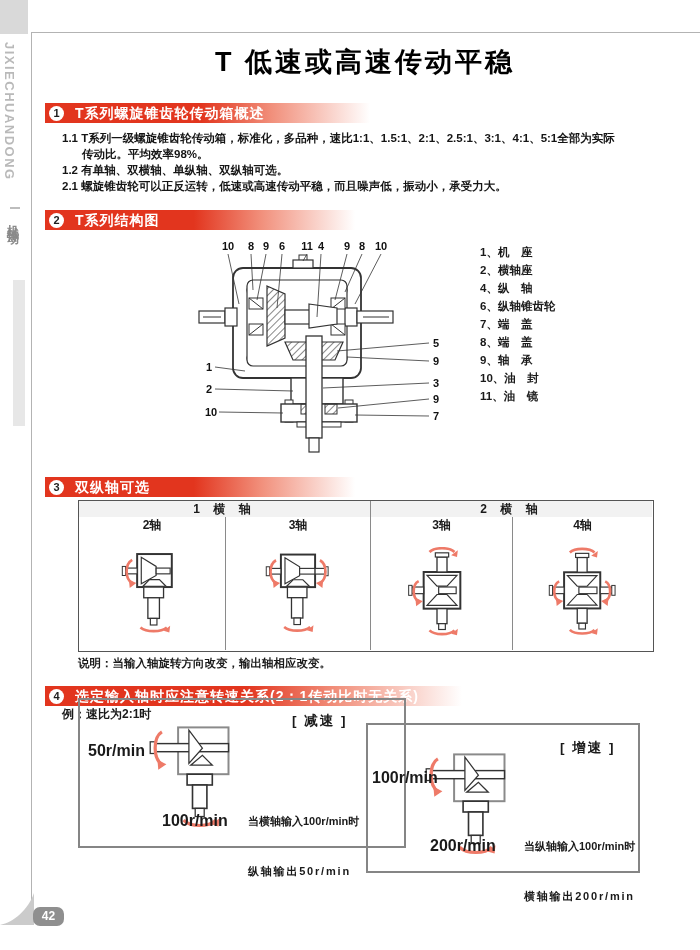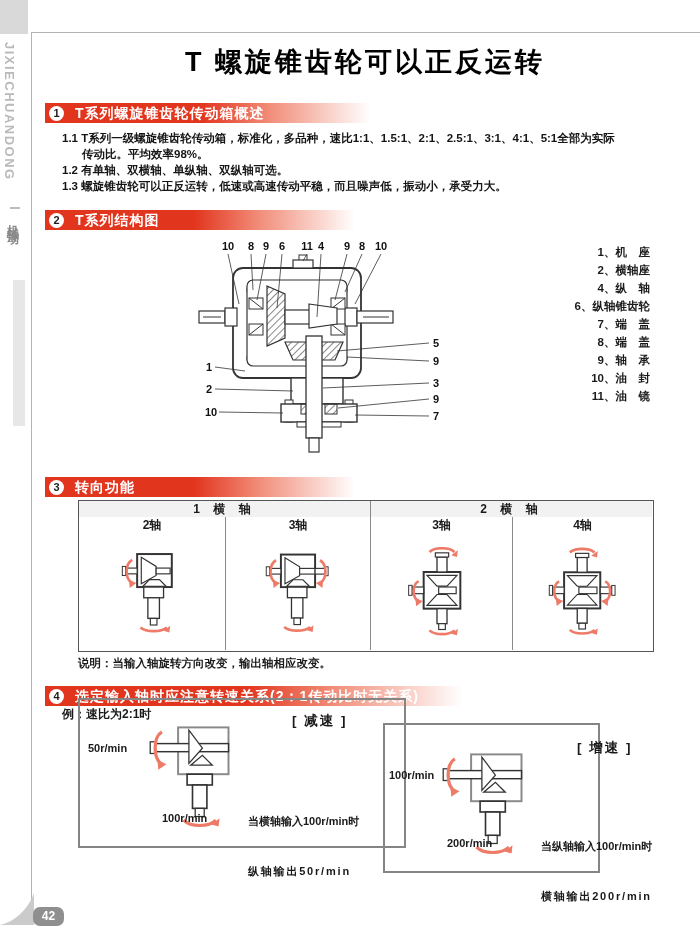--- a/index.html
+++ b/index.html
@@ -22,64 +22,64 @@
   .doc-title{left:140px;top:44px;width:450px;text-align:center;font-size:27px;
              font-weight:bold;letter-spacing:3px;color:#000;}
   
   .secbar{height:20px;background:linear-gradient(90deg,#e2351e 0%,#e2351e 48%,rgba(238,117,92,.8) 70%,rgba(255,255,255,0) 100%);}
   .secbar .badge{position:absolute;left:4px;top:2.5px;width:15px;height:15px;border-radius:50%;
                  background:#fff;color:#1d1d1d;font-size:11px;font-weight:bold;text-align:center;line-height:15px;}
   .secbar .bartitle{position:absolute;left:30px;top:2px;color:#fff;font-size:14px;
                     font-weight:bold;letter-spacing:1px;white-space:nowrap;}
   
   .para{font-size:11.5px;font-weight:bold;white-space:nowrap;color:#151515;}
-  .parts-list{left:480px;top:243px;width:170px;text-align:right;}
+  .parts-list{left:480px;top:243px;width:170px;}
   .parts-list div{font-size:11.5px;font-weight:bold;line-height:18px;white-space:nowrap;}
   
   .tbl{left:78px;top:500px;width:576px;height:152px;border:1.5px solid #555;box-sizing:border-box;}
   .tbl .cell{position:absolute;box-sizing:border-box;border-color:#8a8a8a;border-style:solid;border-width:0;
              font-size:12px;font-weight:bold;text-align:center;}
   .grp{height:16px;line-height:16px;background:#f2f2f2;letter-spacing:5px;border-bottom-width:1px;}
   .colh{top:16px;height:17px;line-height:17px;border-bottom-width:1px;}
   .bodyc{top:33px;height:116px;display:flex;align-items:center;justify-content:center;}
   .note{font-size:11.5px;font-weight:bold;}
   
   .exbox{border:2px solid #858585;box-sizing:border-box;}
   .extag{position:absolute;font-size:13.5px;font-weight:bold;letter-spacing:2px;white-space:nowrap;}
-  .exlbl{position:absolute;font-size:11px;font-weight:bold;white-space:nowrap;}
+  .exlbl{position:absolute;font-size:16px;font-weight:bold;white-space:nowrap;}
   .exnote{position:absolute;font-size:11px;font-weight:bold;line-height:15px;white-space:nowrap;}
   .exnote .sp{letter-spacing:1.8px;margin-top:35px;}
   svg text{font-family:"Liberation Sans","DejaVu Sans",sans-serif;}
 </style>
 </head>
 <body>
 
 <div class="abs corner-block"></div>
 <div class="abs top-rule"></div>
 <div class="abs v-rule"></div>
 <div class="abs brand-vert">JIXIECHUANDONG</div>
 <div class="abs side-tick"></div>
 <div class="abs cat-vert">机械传动</div>
 <div class="abs side-strip"></div>
 
 <svg class="abs" style="left:0;top:892px" width="34" height="34">
   <path d="M34,1 C28,18 14,30 0,33 L34,33 Z" fill="#cbcbcb"></path>
 </svg>
 <div class="abs page-badge">42</div>
 
-<div class="abs doc-title">T 螺旋锥齿轮可以正反运转</div>
+<div class="abs doc-title">T 低速或高速传动平稳</div>
 
 <div class="abs secbar" style="left:45px;top:103px;width:325px">
   <div class="badge">1</div>
   <div class="bartitle">T系列螺旋锥齿轮传动箱概述</div>
 </div>
 <div class="abs para" style="left:62px;top:131px"><span>1.1</span> <span>T系列一级螺旋锥齿轮传动箱，标准化，多品种，速比1:1、1.5:1、2:1、2.5:1、3:1、4:1、5:1全部为实际</span></div>
 <div class="abs para" style="left:82px;top:147px">传动比。平均效率98%。</div>
 <div class="abs para" style="left:62px;top:163px"><span>1.2</span> <span>有单轴、双横轴、单纵轴、双纵轴可选。</span></div>
-<div class="abs para" style="left:62px;top:179px"><span>1.3</span> <span>螺旋锥齿轮可以正反运转，低速或高速传动平稳，而且噪声低，振动小，承受力大。</span></div>
+<div class="abs para" style="left:62px;top:179px"><span>2.1</span> <span>螺旋锥齿轮可以正反运转，低速或高速传动平稳，而且噪声低，振动小，承受力大。</span></div>
 
 <div class="abs secbar" style="left:45px;top:210px;width:310px">
   <div class="badge">2</div>
   <div class="bartitle">T系列结构图</div>
 </div>
 
 <svg class="abs" style="left:197px;top:238px" width="250" height="228" viewBox="0 0 250 228">
   <defs>
     <pattern id="h1" width="5" height="5" patternTransform="rotate(45)" patternUnits="userSpaceOnUse">
       <line x1="0" y1="0" x2="0" y2="5" stroke="#555" stroke-width="1.4"></line>
@@ -180,21 +180,21 @@
   <div>6、纵轴锥齿轮</div>
   <div>7、端　盖</div>
   <div>8、端　盖</div>
   <div>9、轴　承</div>
   <div>10、油　封</div>
   <div>11、油　镜</div>
 </div>
 
 <div class="abs secbar" style="left:45px;top:477px;width:310px">
   <div class="badge">3</div>
-  <div class="bartitle">转向功能</div>
+  <div class="bartitle">双纵轴可选</div>
 </div>
 
 <div class="abs tbl">
   <div class="cell grp" style="left:0;top:0;width:292px;border-right-width:1px">1 横 轴</div>
   <div class="cell grp" style="left:292px;top:0;width:281px">2 横 轴</div>
   <div class="cell colh" style="left:0;width:147px;border-right-width:1px">2轴</div>
   <div class="cell colh" style="left:147px;width:145px;border-right-width:1px">3轴</div>
   <div class="cell colh" style="left:292px;width:142px;border-right-width:1px">3轴</div>
   <div class="cell colh" style="left:434px;width:139px">4轴</div>
 
@@ -339,21 +339,21 @@
     </g>
   </svg>
   <div class="exlbl" style="left:8px;top:42px">50r/min</div>
   <div class="exlbl" style="left:82px;top:112px">100r/min</div>
   <div class="exnote" style="left:168px;top:114px">
     <div>当横轴输入100r/min时</div>
     <div class="sp">纵轴输出50r/min</div>
   </div>
 </div>
 
-<div class="abs exbox" style="left:383px;top:723px;width:217px;height:150px">
+<div class="abs exbox" style="left:366px;top:723px;width:274px;height:150px">
   <div class="extag" style="left:192px;top:14px">[ 增速 ]</div>
   <svg style="position:absolute;left:46px;top:24px" width="118" height="108" viewBox="0 0 110 120">
     <g fill="#fff">
       <rect x="34" y="6" width="56" height="52" stroke="#8a8a8a" stroke-width="2.2"></rect>
       <rect x="8" y="24" width="82" height="9" stroke="#333" stroke-width="1.6"></rect>
       <rect x="3" y="22" width="5" height="13" stroke="#333" stroke-width="1.4"></rect>
       <polygon points="46,9 46,46 61,29" stroke="#333" stroke-width="1.4"></polygon>
       <polygon points="48,48 72,48 61,37" stroke="#333" stroke-width="1.4"></polygon>
       <rect x="44" y="58" width="28" height="12" stroke="#333" stroke-width="1.8"></rect>
       <rect x="50" y="70" width="16" height="26" stroke="#333" stroke-width="1.8"></rect>

